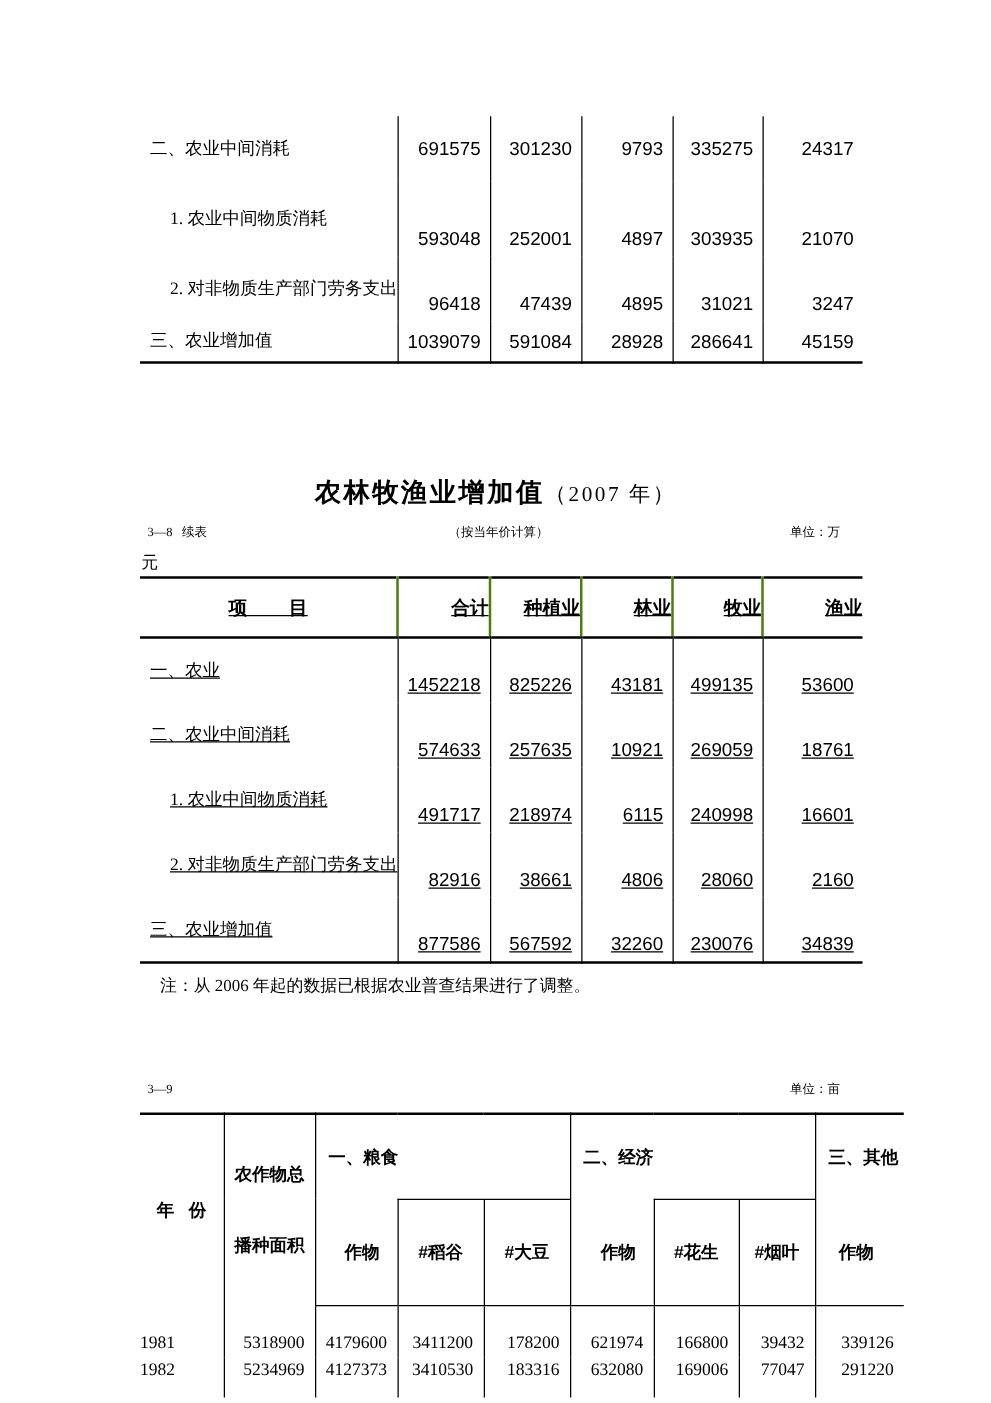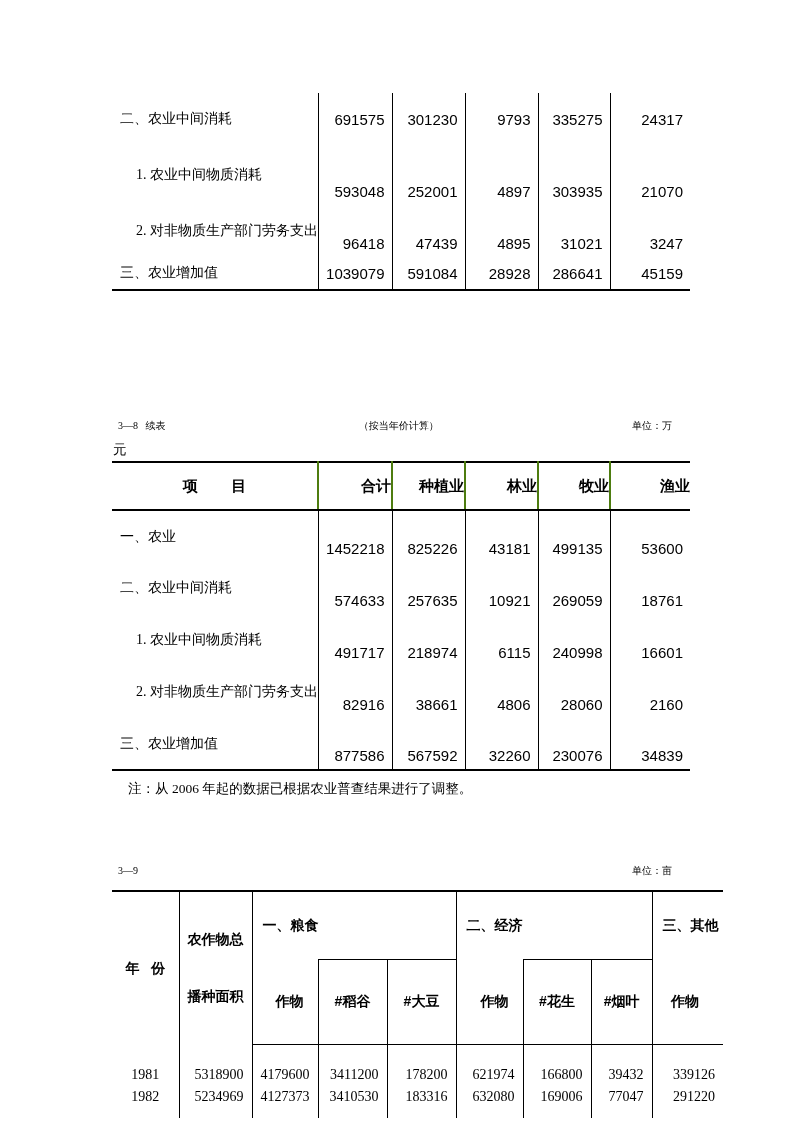--- a/index.html
+++ b/index.html
@@ -39,21 +39,21 @@
   }
   tr.r-inline td{vertical-align:middle;}
   tr.r-stack .num{vertical-align:bottom;padding-bottom:5px;}
   tr.h52{height:52px;}
   tr.h60{height:60px;}
   tr.h33{height:33px;}
   tr.h48{height:48px;}
 
   .t1{top:93px;border-bottom:2px solid #000;}
 
-  .t2{top:461px;border-top:2px solid #000;border-bottom:2px solid #000;}
+  .t2{top:461px;border-top:2px solid #000;border-bottom:2px solid #000;text-decoration:underline;}
   .t2 tr.thead td{border-bottom:2px solid #000;}
   .th{
     font-family:"Liberation Sans","DejaVu Sans",sans-serif;
     font-weight:bold;font-size:15px;
     text-align:center;vertical-align:middle;
     white-space:pre;
   }
   .th.nb{border-left:2px solid #4d7c0f;text-align:right;}
 
   
@@ -103,21 +103,21 @@
   .t3 .cell-total{text-align:center;vertical-align:middle;border-left:1px solid #000;}
   .t3 .cell-total span{display:block;}
   .t3 .grp{text-align:left;padding-left:10px;vertical-align:middle;border-left:1px solid #000;}
   .t3 .subtop{border-top:1px solid #000;border-left:1px solid #000;text-align:center;vertical-align:middle;}
   .t3 .sublbl{border-left:1px solid #000;text-align:right;padding-right:14px;vertical-align:middle;}
   .t3 .sublbl.far{padding-right:24px;}
   .t3 .hsep td{border-bottom:1.5px solid #000;}
   .t3 tbody td{border-left:1px solid #000;}
   .t3 tbody td:first-child{border-left:none;}
   .t3 .drow{height:22px;font-size:14px;}
-  .t3 .drow .yr{text-align:center;}
+  .t3 .drow .yr{}
   .t3 .drow .nv{text-align:right;padding-right:8px;}
   .t3 .sp1{height:20px;}
   .t3 .sp2{height:10px;}
 </style>
 </head>
 <body>
 
 <div class="page">
 
   <table class="tbl38 t1">
@@ -158,20 +158,21 @@
       <td class="lbl">三、农业增加值</td>
       <td class="num">1039079</td>
       <td class="num">591084</td>
       <td class="num">28928</td>
       <td class="num">286641</td>
       <td class="num">45159</td>
     </tr>
   </tbody>
     </table>
 
+  <div class="title title1"><span>农林牧渔业增加值</span><span class="suffix">（2007 年）</span></div>
 
   <div class="metaline meta1">
     <span>3—8   续表</span>
     <span>（按当年价计算）</span>
     <span>单位：万</span>
   </div>
   <div class="meta1-wrap">元</div>
 
   <table class="tbl38 t2">
     <colgroup>

